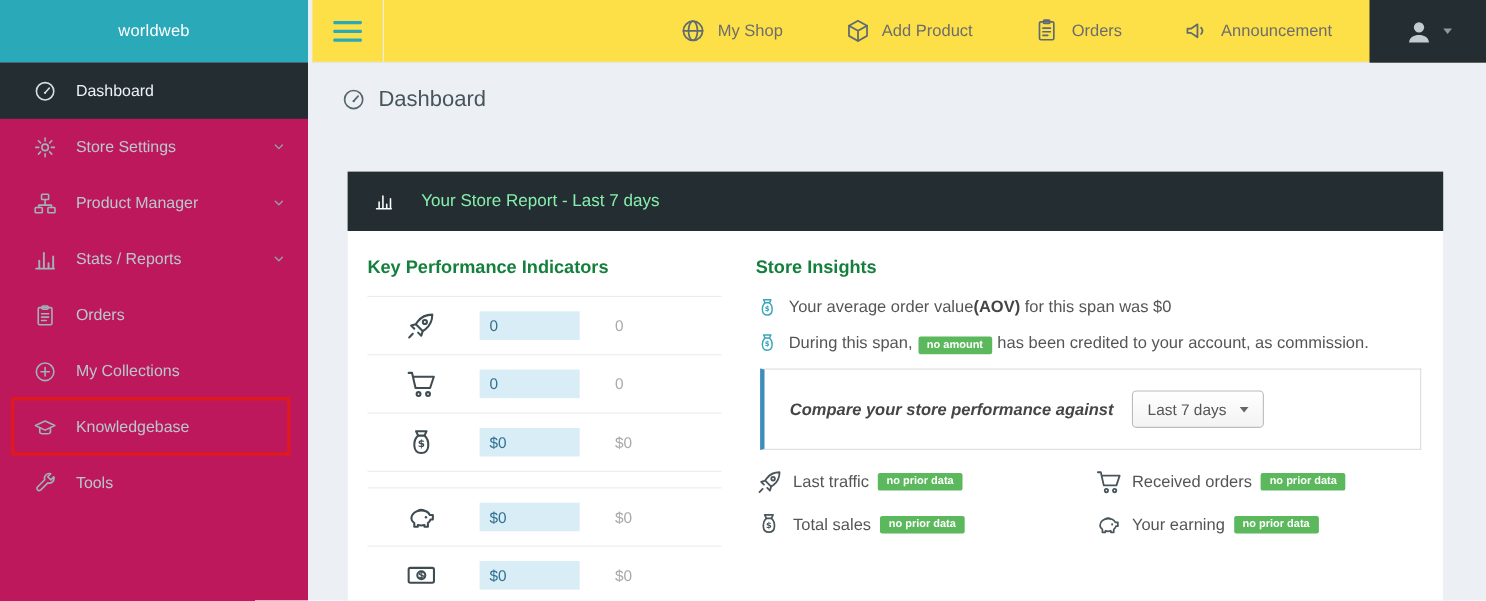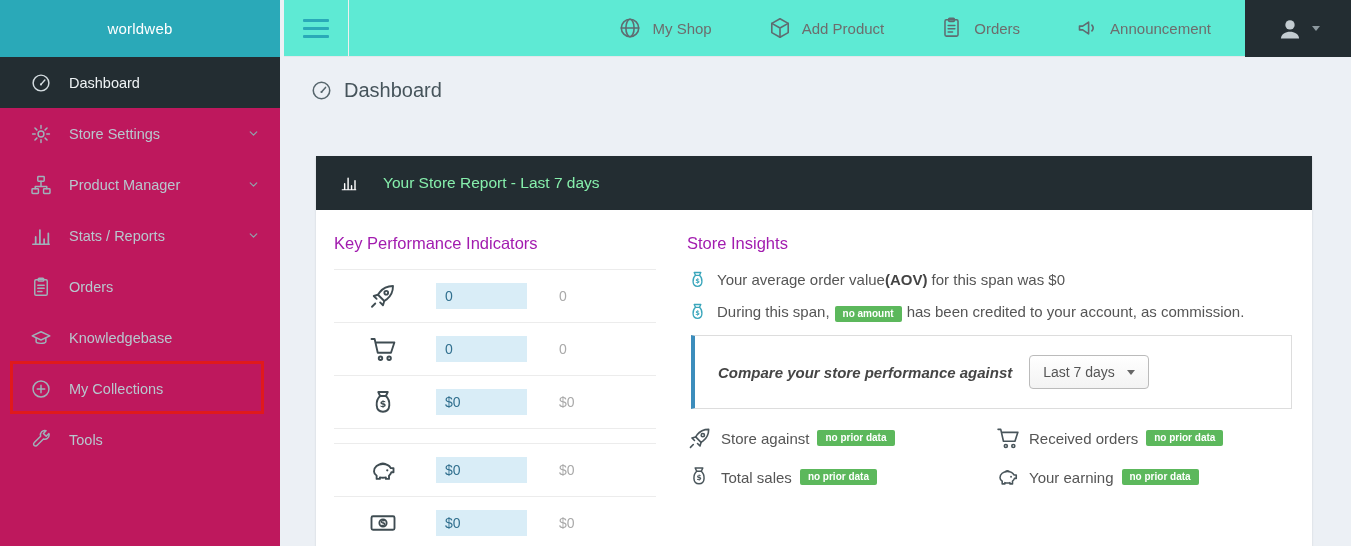--- a/index.html
+++ b/index.html
@@ -32,21 +32,21 @@
   .side-item.active .sicon { color:#d6dee2; }
   .side-item .chev { margin-left:auto; width:13px; height:13px; color:#8fa3ab; }
   .red-highlight {
     position:absolute; left:10px; top:361px; width:254px; height:53px;
     border:3px solid #e0191c; pointer-events:none; z-index:6;
   }
 
   
   .topbar {
     position:absolute; left:284px; top:0; right:0; height:57px;
-    background:#5eead4; display:flex; align-items:center;
+    background:#fde047; display:flex; align-items:center;
     border-bottom:1px solid #e3e7ea; z-index:2; padding-right:106px;
   }
   .hamburger {
     width:65px; height:100%; display:flex; flex-direction:column;
     align-items:center; justify-content:center; gap:5px;
     border-right:1px solid #efefef; cursor:pointer; flex:none;
   }
   .hamburger span { width:26px; height:3px; background:#2aa9b8; border-radius:1px; }
   .topnav { display:flex; align-items:center; gap:56px; margin-left:auto; margin-right:34px; }
   .top-item { display:flex; align-items:center; gap:10px; color:#6d6d6d; font-size:15px; cursor:pointer; white-space:nowrap; }
@@ -68,21 +68,21 @@
   .panel {
     position:absolute; left:36px; top:99px; width:996px; height:520px;
     background:#fff; box-shadow:0 1px 2px rgba(0,0,0,.12);
   }
   .panel-head {
     height:54px; background:#232d32; color:#86efac; display:flex;
     align-items:center; gap:25px; padding:0 24px; font-size:15.5px;
   }
   .panel-head .hicon { width:18px; height:18px; color:#fff; }
   .panel-body { display:flex; padding:18px 16px 0 18px; }
-  .section-title { font-size:16.5px; font-weight:400; color:#a21caf; margin:6px 0 16px; }
+  .section-title { font-size:16.5px; font-weight:700; color:#15803d; margin:6px 0 16px; }
 
   
   .kpi-col { width:322px; flex:none; }
   .kpi-group { border-top:1px solid #ececec; }
   .kpi-group + .kpi-group { margin-top:14px; }
   .kpi-row { display:flex; align-items:center; height:53px; border-bottom:1px solid #ececec; padding-left:26px; }
   .kpi-row .kicon { width:46px; display:flex; justify-content:center; margin-right:30px; color:#3f4c52; }
   .kpi-row .kicon svg { width:30px; height:30px; }
   .kpi-input {
     width:91px; height:26px; background:#d9edf7; color:#31708f;
@@ -306,32 +306,32 @@
         <span class="sicon">
             <svg class="ic" width="22" height="22">
               <use href="#i-clipboard"></use>
             </svg>
           </span>
         <span>Orders</span>
       </div>
       <div class="side-item">
         <span class="sicon">
             <svg class="ic" width="22" height="22">
+              <use href="#i-plus-circle"></use>
+            </svg>
+          </span>
+        <span>My Collections</span>
+      </div>
+      <div class="side-item">
+        <span class="sicon">
+            <svg class="ic" width="22" height="22">
               <use href="#i-gradcap"></use>
             </svg>
           </span>
         <span>Knowledgebase</span>
-      </div>
-      <div class="side-item">
-        <span class="sicon">
-            <svg class="ic" width="22" height="22">
-              <use href="#i-plus-circle"></use>
-            </svg>
-          </span>
-        <span>My Collections</span>
       </div>
       <div class="side-item">
         <span class="sicon">
             <svg class="ic" width="22" height="22">
               <use href="#i-wrench"></use>
             </svg>
           </span>
         <span>Tools</span>
       </div>
     </nav>
@@ -492,21 +492,21 @@
             </div>
           </div>
 
           <div class="stats-grid">
             <div class="stat-item">
               <span class="sticon">
                   <svg class="ic" width="26" height="26">
                     <use href="#i-rocket"></use>
                   </svg>
                 </span>
-              <span>Store against</span>
+              <span>Last traffic</span>
               <span class="badge">no prior data</span>
             </div>
             <div class="stat-item">
               <span class="sticon">
                   <svg class="ic" width="26" height="26">
                     <use href="#i-cart"></use>
                   </svg>
                 </span>
               <span>Received orders</span>
               <span class="badge">no prior data</span>

